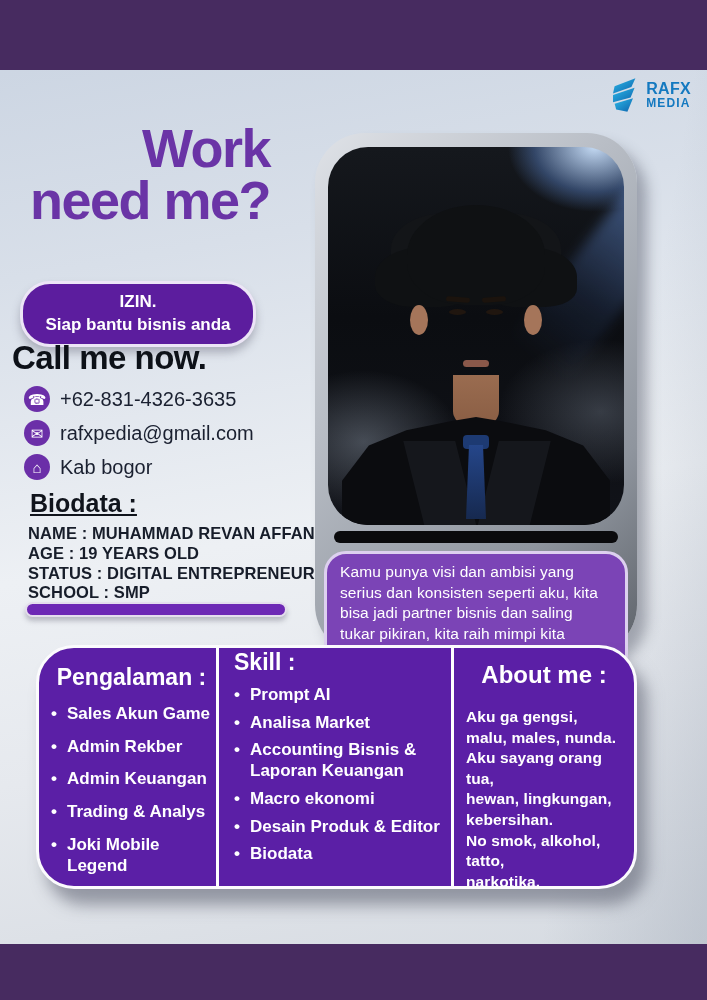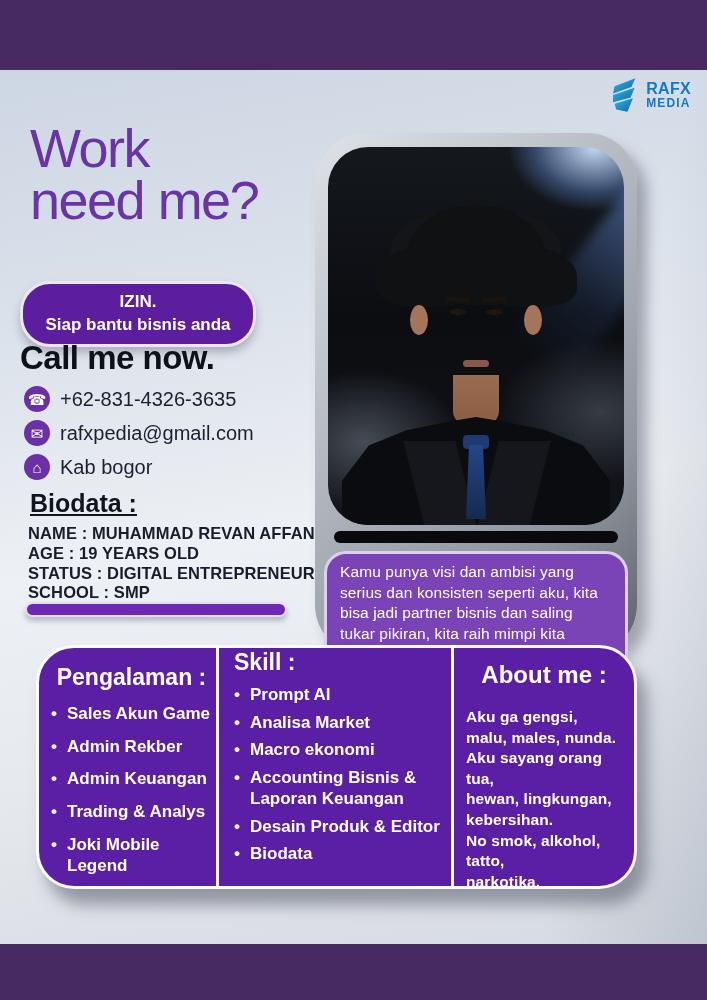--- a/index.html
+++ b/index.html
@@ -15,29 +15,29 @@
   .bar.bottom{top:944px;height:56px;}
 
   
   .logo{position:absolute;top:76px;right:16px;display:flex;align-items:center;gap:5px;}
   .logo svg{display:block;}
   .logo-text{display:flex;flex-direction:column;line-height:1;color:#1479c0;font-weight:800;}
   .logo-text .l1{font-size:16px;letter-spacing:.3px;}
   .logo-text .l2{font-size:12px;letter-spacing:1.1px;}
 
   
-  .headline{position:absolute;left:30px;top:122px;color:#6a34a6;font-weight:400;
-    font-size:54px;line-height:.97;letter-spacing:-1.5px;}
+  .headline{position:absolute;left:30px;top:122px;color:#6a34a6;font-weight:700;
+    font-size:54px;line-height:.97;letter-spacing:-1.5px;text-align:right;}
   
   .pill{position:absolute;left:20px;top:281px;width:236px;box-sizing:border-box;
     background:#5c1d9e;border:3px solid #ece5f6;border-radius:30px;color:#fff;
     text-align:center;font-weight:700;font-size:17px;line-height:1.35;padding:7px 10px;
     box-shadow:0 6px 8px rgba(80,80,100,.35);}
   
-  .call-heading{position:absolute;left:20px;top:339px;font-size:33px;font-weight:800;color:#0d1118;letter-spacing:-.5px;}
+  .call-heading{position:absolute;left:12px;top:339px;font-size:33px;font-weight:800;color:#0d1118;letter-spacing:-.5px;}
   .contacts{position:absolute;left:24px;top:386px;display:flex;flex-direction:column;gap:8px;}
   .contact-row{display:flex;align-items:center;gap:10px;height:26px;}
   .cicon{width:26px;height:26px;border-radius:50%;background:#6b2fa8;color:#fff;
     display:flex;align-items:center;justify-content:center;font-size:15px;line-height:1;flex:0 0 26px;}
   .clabel{font-size:20px;font-weight:500;color:#1a2030;}
 
   
   .bio-heading{position:absolute;left:30px;top:489px;font-size:25px;font-weight:800;color:#10141c;text-decoration:underline;}
   .bio-lines{position:absolute;left:28px;top:524px;font-size:16.5px;font-weight:600;
     color:#171d2a;line-height:1.2;letter-spacing:.1px;}
@@ -207,22 +207,22 @@
           <li>Trading &amp; Analys</li>
           <li>Joki Mobile Legend</li>
         </ul>
     </div>
     <div class="divider"></div>
     <div class="col skill">
       <h3>Skill :</h3>
       <ul class="blist">
           <li>Prompt AI</li>
           <li>Analisa Market</li>
+          <li>Accounting Bisnis &amp; Laporan Keuangan</li>
           <li>Macro ekonomi</li>
-          <li>Accounting Bisnis &amp; Laporan Keuangan</li>
           <li>Desain Produk &amp; Editor</li>
           <li>Biodata</li>
         </ul>
     </div>
     <div class="divider"></div>
     <div class="col about">
       <h3>About me :</h3>
       <div class="about-text">Aku ga gengsi,
 malu, males, nunda.
 Aku sayang orang tua,

